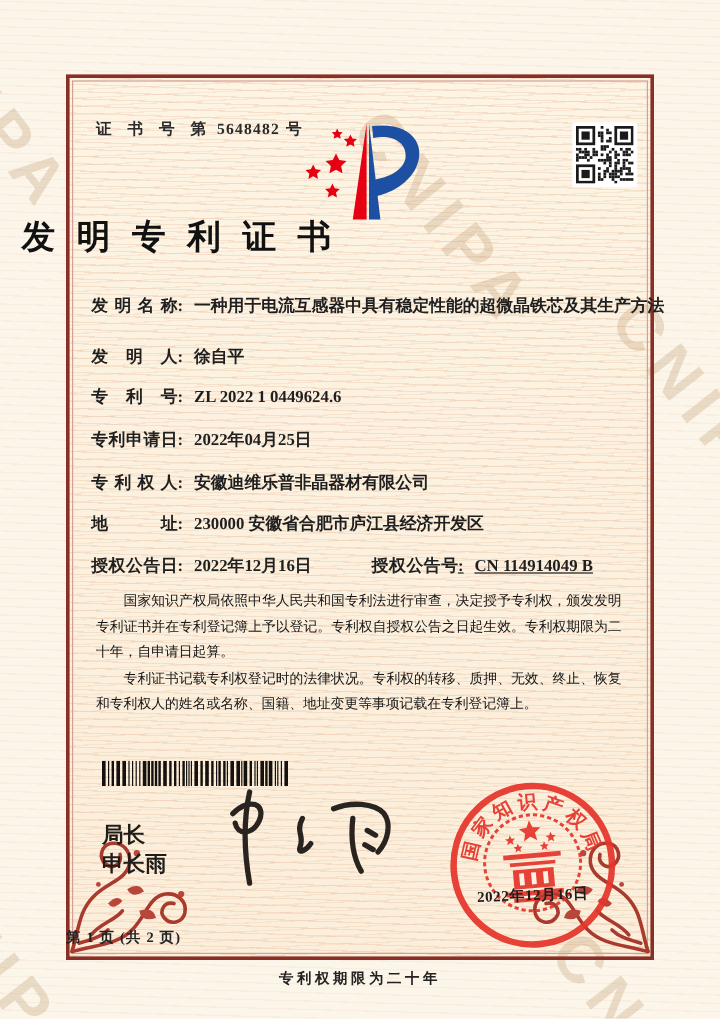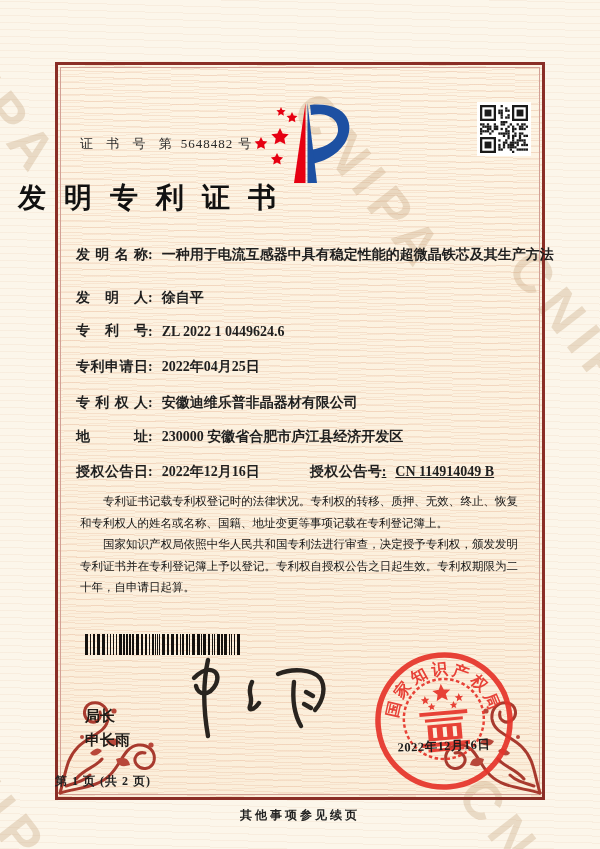--- a/index.html
+++ b/index.html
@@ -33,21 +33,21 @@
     background:
       repeating-linear-gradient(2deg, rgba(230,180,148,0.30) 0 1px, transparent 1px 6px),
       repeating-linear-gradient(-2.5deg, rgba(230,180,148,0.20) 0 1px, transparent 1px 7px),
       linear-gradient(#fdf4e4,#fbeeda);
   }
   .corner{position:absolute; width:118px; height:106px; z-index:3;}
   .corner.left{left:56px; top:691px;}
   .corner.right{left:426px; top:691px; transform:scaleX(-1);}
   
   .content{position:absolute; inset:0; z-index:4;}
-  .cert-no{position:absolute; left:80px; top:99px; font-size:13px; color:#2b2b2b; font-weight:400;margin-top:36px;}
+  .cert-no{position:absolute; left:80px; top:99px; font-size:13px; color:#2b2b2b; font-weight:700;}
   .cert-no .pre{letter-spacing:5px;}
   .cert-no .num{margin-left:4px; letter-spacing:1px;}
   .cert-no .suf{margin-left:5px;}
   .logo{position:absolute; left:253px; top:101px; width:110px; height:86px;}
   .qr{position:absolute; left:477px; top:102px; width:54px; height:54px; background:#fff; padding:3px; box-sizing:border-box;}
   .title{
     position:absolute; left:0; right:0; top:179px; text-align:left;
     font-size:28px; font-weight:bold; color:#111;
     letter-spacing:18px; text-indent:18px;
   }
@@ -57,21 +57,21 @@
   .pair2{margin-left:50px;text-decoration:underline;}
   .paras{
     position:absolute; left:80px; top:491px; width:438px;
     font-size:11.5px; line-height:21.5px; text-align:justify; color:#151515; font-weight:500;
   }
   .paras p{margin:0; text-indent:2em;}
   .barcode{position:absolute; left:85px; top:634px; width:156px; height:21px;}
   .signoff{
     position:absolute; left:85px; top:684px;
     font-family:"Liberation Sans","DejaVu Sans",sans-serif;
-    font-weight:bold; font-size:15px; color:#201c18; line-height:24px;margin-top:20px;
+    font-weight:bold; font-size:18px; color:#201c18; line-height:24px;
   }
   .sig-script{position:absolute; left:168px; top:652px; width:165px; height:95px;}
   .seal{position:absolute; left:374px; top:651px; width:140px; height:140px; transform:rotate(-5deg); opacity:0.93;}
   .seal-date{
     position:absolute; left:366px; top:738px; width:156px; text-align:center;
     font-size:12.5px; font-weight:bold; color:#1c1c1c; letter-spacing:0.5px;
     transform:rotate(-2deg); z-index:5;
   }
   .page-indicator{
     position:absolute; left:55px; width:490px; top:773px; text-align:left;
@@ -297,22 +297,22 @@
       <span class="flabel">专利权人</span><span class="fcolon">:</span><span class="fvalue">安徽迪维乐普非晶器材有限公司</span>
     </div>
     <div class="frow" style="top:428px">
       <span class="flabel">地址</span><span class="fcolon">:</span><span class="fvalue">230000 安徽省合肥市庐江县经济开发区</span>
     </div>
     <div class="frow" style="top:463px">
       <span class="flabel">授权公告日</span><span class="fcolon">:</span><span class="fvalue">2022年12月16日</span><span class="pair2"><span class="flabel">授权公告号</span><span class="fcolon">:</span><span class="fvalue">CN 114914049 B</span></span>
     </div>
 
     <div class="paras">
+      <p>国家知识产权局依照中华人民共和国专利法进行审查，决定授予专利权，颁发发明专利证书并在专利登记簿上予以登记。专利权自授权公告之日起生效。专利权期限为二十年，自申请日起算。</p>
       <p>专利证书记载专利权登记时的法律状况。专利权的转移、质押、无效、终止、恢复和专利权人的姓名或名称、国籍、地址变更等事项记载在专利登记簿上。</p>
-      <p>国家知识产权局依照中华人民共和国专利法进行审查，决定授予专利权，颁发发明专利证书并在专利登记簿上予以登记。专利权自授权公告之日起生效。专利权期限为二十年，自申请日起算。</p>
     </div>
 
     <svg class="barcode" id="barcode" viewBox="0 0 156 21" preserveAspectRatio="none">
         <rect x="0" y="0" width="3" height="21" fill="#14110e"></rect>
         <rect x="5" y="0" width="1" height="21" fill="#14110e"></rect>
         <rect x="8" y="0" width="2" height="21" fill="#14110e"></rect>
         <rect x="12" y="0" width="3" height="21" fill="#14110e"></rect>
         <rect x="17" y="0" width="3" height="21" fill="#14110e"></rect>
         <rect x="22" y="0" width="1" height="21" fill="#14110e"></rect>
         <rect x="25" y="0" width="1" height="21" fill="#14110e"></rect>
@@ -399,16 +399,16 @@
           <text x="70" y="18" fill="#e6352b" font-size="16" font-weight="bold" text-anchor="middle" dominant-baseline="central" transform="rotate(0 70 18)">识</text>
           <text x="91.1503054399416" y="22.495636202584755" fill="#e6352b" font-size="16" font-weight="bold" text-anchor="middle" dominant-baseline="central" transform="rotate(24 91.1503054399416 22.495636202584755)">产</text>
           <text x="108.6435309248245" y="35.20520846933937" fill="#e6352b" font-size="16" font-weight="bold" text-anchor="middle" dominant-baseline="central" transform="rotate(48 108.6435309248245 35.20520846933937)">权</text>
           <text x="119.45493884734799" y="53.931116292502736" fill="#e6352b" font-size="16" font-weight="bold" text-anchor="middle" dominant-baseline="central" transform="rotate(72 119.45493884734799 53.931116292502736)">局</text>
         </g>
     </svg>
 
     <div class="seal-date">2022年12月16日</div>
 
     <div class="page-indicator">第 1 页 (共 2 页)</div>
-    <div class="cont-note">其他事项参见续页</div>
+    <div class="cont-note">专利权期限为二十年</div>
 
   </div>
 </div>
 
 </body></html>

